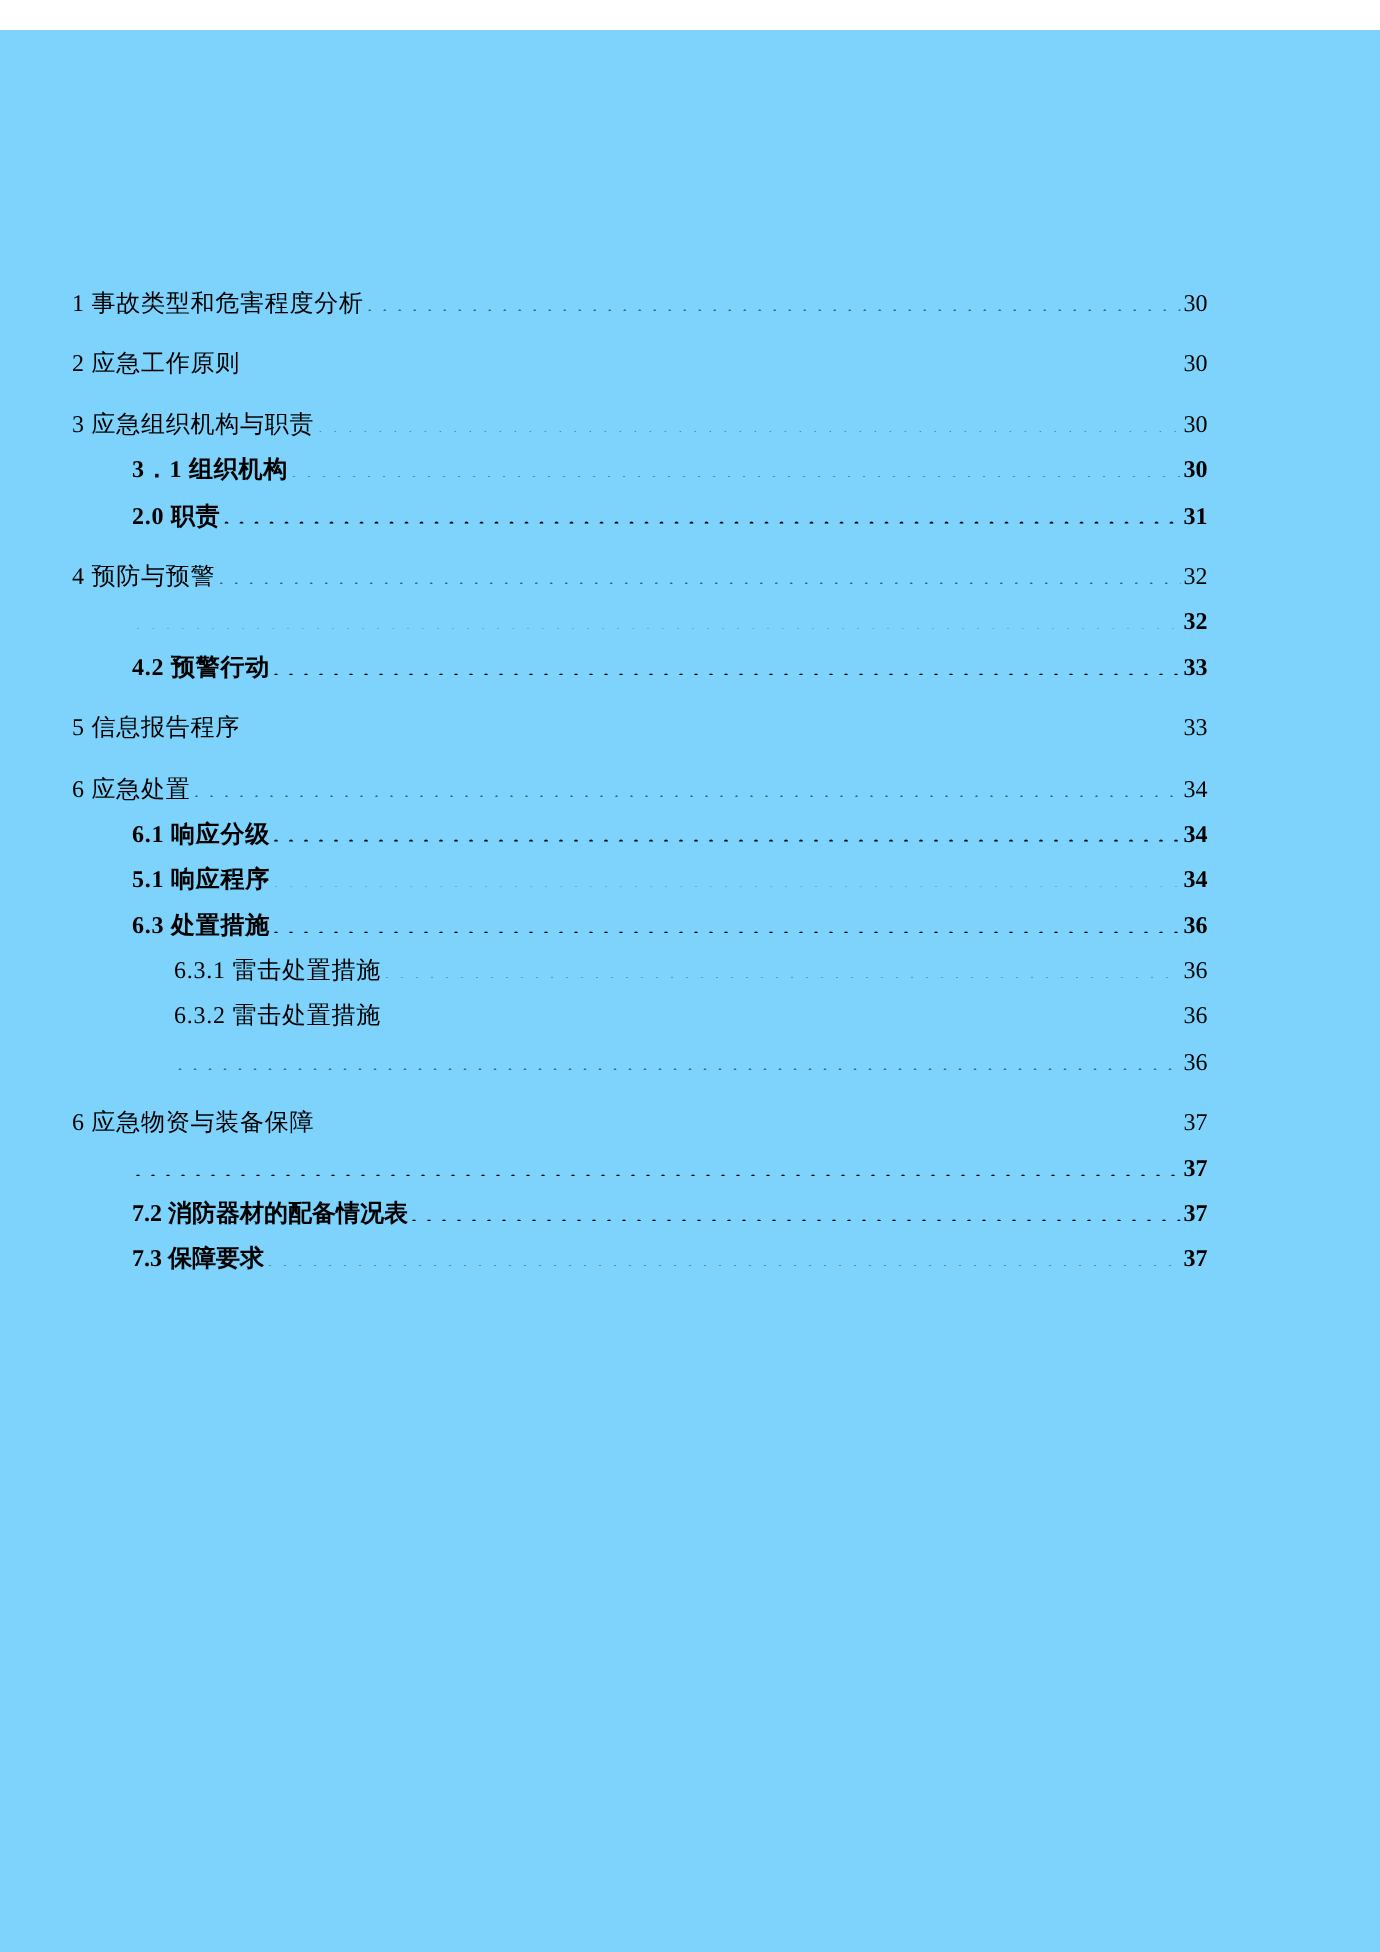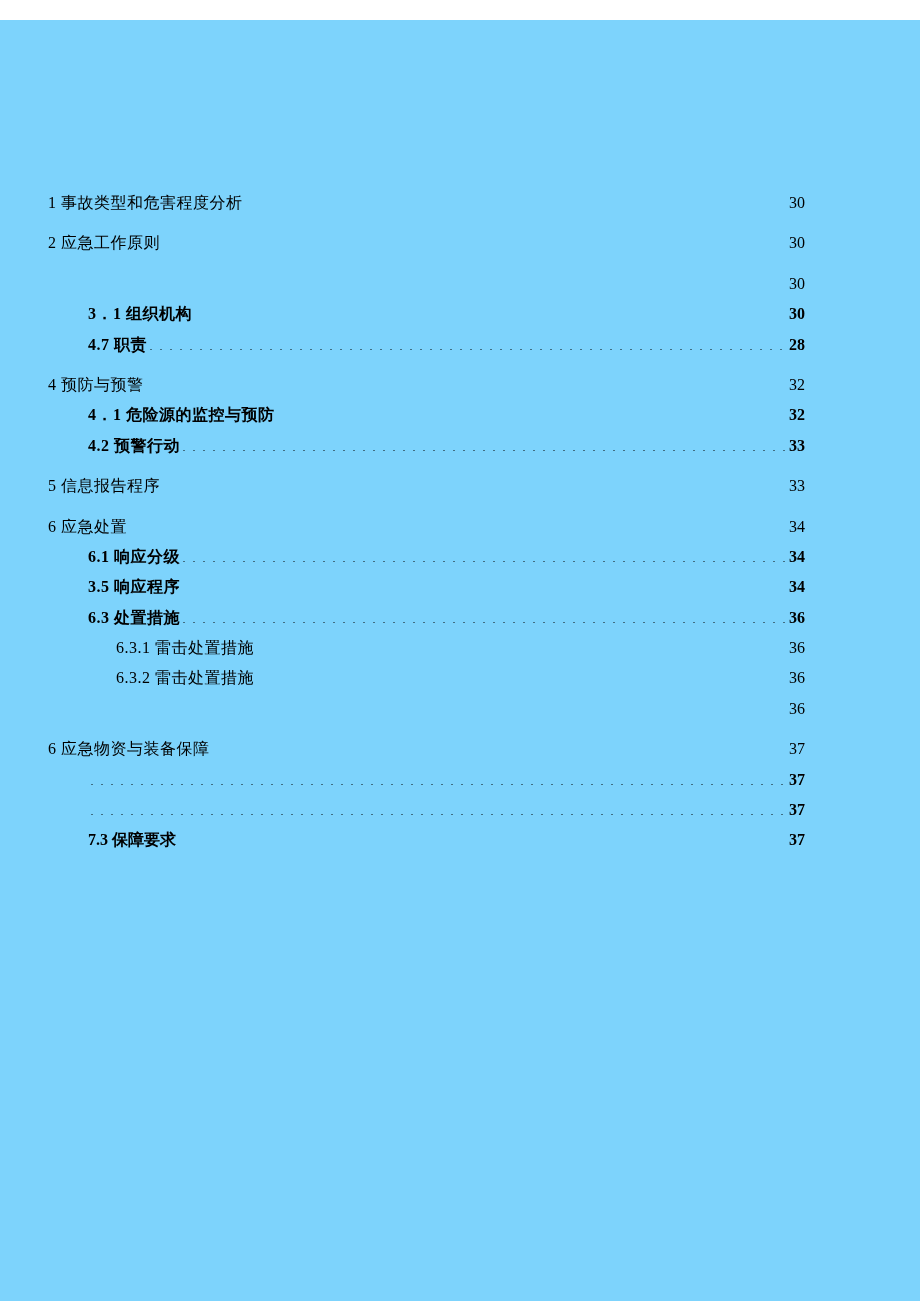--- a/index.html
+++ b/index.html
@@ -74,43 +74,43 @@
   <div class="group">
     <div class="toc-row">
       <span class="label">2 应急工作原则</span>
       <span class="leader"></span>
       <span class="pageno">30</span>
     </div>
   </div>
 
   <div class="group">
     <div class="toc-row">
+      <span class="label">3 应急组织机构与职责</span>
       <span class="leader"></span>
       <span class="pageno">30</span>
     </div>
     <div class="toc-row indent-1">
       <span class="label">3．1 组织机构</span>
       <span class="leader"></span>
       <span class="pageno">30</span>
     </div>
     <div class="toc-row indent-1">
-      <span class="label">4.7 职责</span>
+      <span class="label">2.0 职责</span>
       <span class="leader"></span>
-      <span class="pageno">28</span>
+      <span class="pageno">31</span>
     </div>
   </div>
 
   <div class="group">
     <div class="toc-row">
       <span class="label">4 预防与预警</span>
       <span class="leader"></span>
       <span class="pageno">32</span>
     </div>
     <div class="toc-row indent-1">
-      <span class="label">4．1 危险源的监控与预防</span>
       <span class="leader"></span>
       <span class="pageno">32</span>
     </div>
     <div class="toc-row indent-1">
       <span class="label">4.2 预警行动</span>
       <span class="leader"></span>
       <span class="pageno">33</span>
     </div>
   </div>
 
@@ -127,21 +127,21 @@
       <span class="label">6 应急处置</span>
       <span class="leader"></span>
       <span class="pageno">34</span>
     </div>
     <div class="toc-row indent-1">
       <span class="label">6.1 响应分级</span>
       <span class="leader"></span>
       <span class="pageno">34</span>
     </div>
     <div class="toc-row indent-1">
-      <span class="label">3.5 响应程序</span>
+      <span class="label">5.1 响应程序</span>
       <span class="leader"></span>
       <span class="pageno">34</span>
     </div>
     <div class="toc-row indent-1">
       <span class="label">6.3 处置措施</span>
       <span class="leader"></span>
       <span class="pageno">36</span>
     </div>
     <div class="toc-row indent-2">
       <span class="label">6.3.1 雷击处置措施</span>
@@ -163,20 +163,21 @@
     <div class="toc-row">
       <span class="label">6 应急物资与装备保障</span>
       <span class="leader"></span>
       <span class="pageno">37</span>
     </div>
     <div class="toc-row indent-1 sec7-sub">
       <span class="leader"></span>
       <span class="pageno">37</span>
     </div>
     <div class="toc-row indent-1 sec7-sub">
+      <span class="label">7.2 消防器材的配备情况表</span>
       <span class="leader"></span>
       <span class="pageno">37</span>
     </div>
     <div class="toc-row indent-1 sec7-sub">
       <span class="label">7.3 保障要求</span>
       <span class="leader"></span>
       <span class="pageno">37</span>
     </div>
   </div>
 

